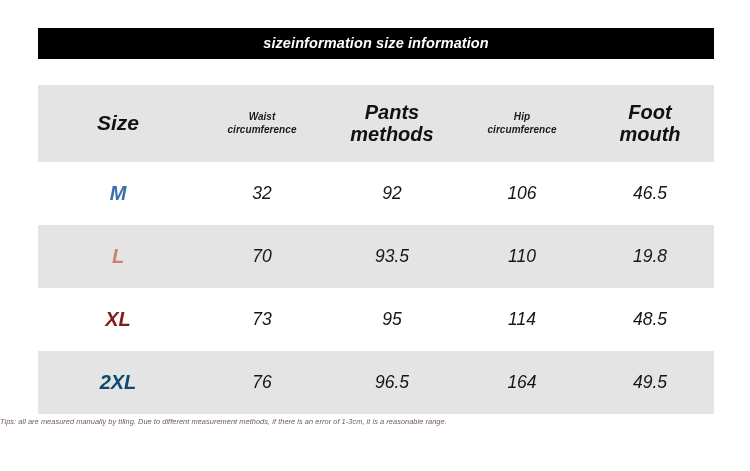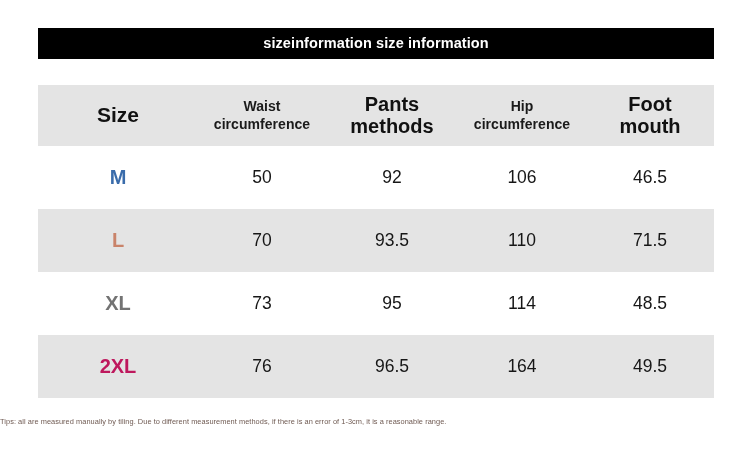--- a/index.html
+++ b/index.html
@@ -16,20 +16,21 @@
     overflow: hidden;
   }
 
   .sheet {
     position: absolute;
     left: 0;
     top: 0;
     width: 750px;
     height: 471px;
     background: #ffffff;
+    font-style: italic;
   }
 
   
   .title-bar {
     position: absolute;
     left: 38px;
     top: 28px;
     width: 676px;
     height: 31px;
     background: #000000;
@@ -58,21 +59,21 @@
   .size-table col.c-waist   { width: 128px; }
   .size-table col.c-pants   { width: 132px; }
   .size-table col.c-hip     { width: 128px; }
   .size-table col.c-foot    { width: 128px; }
 
   .size-table tr.band-gray { background: #e4e4e4; }
   .size-table tr.band-white { background: #ffffff; }
 
   .size-table th,
   .size-table td {
-    padding: 8px;
+    padding: 16px;
     margin: 0;
     text-align: center;
     vertical-align: middle;
     border: none;
   }
 
   
   tr.header-row { height: 52px; }
   .hdr-big {
     font-size: 21px;
@@ -80,21 +81,21 @@
     color: #111111;
     line-height: 1.05;
   }
   .hdr-mid {
     font-size: 20px;
     font-weight: bold;
     color: #111111;
     line-height: 1.12;
   }
   .hdr-small {
-    font-size: 14px;
+    font-size: 10px;
     font-weight: bold;
     color: #1a1a1a;
     line-height: 1.35;
     letter-spacing: 0.05px;
   }
 
   
   tr.data-row { height: 63px; }
   .cell-size {
     font-size: 20px;
@@ -158,46 +159,46 @@
           <div class="hdr-mid">Foot</div>
           <div class="hdr-mid">mouth</div>
         </th>
       </tr>
     </thead>
     <tbody>
       <tr class="data-row band-white">
         <td>
           <span class="cell-size" style="color: rgb(58, 108, 171);">M</span>
         </td>
-        <td class="cell-val">50</td>
+        <td class="cell-val">32</td>
         <td class="cell-val">92</td>
         <td class="cell-val">106</td>
         <td class="cell-val">46.5</td>
       </tr>
       <tr class="data-row band-gray">
         <td>
           <span class="cell-size" style="color: rgb(201, 131, 106);">L</span>
         </td>
         <td class="cell-val">70</td>
         <td class="cell-val">93.5</td>
         <td class="cell-val">110</td>
-        <td class="cell-val">71.5</td>
+        <td class="cell-val">19.8</td>
       </tr>
       <tr class="data-row band-white">
         <td>
-          <span class="cell-size" style="color: #737373;">XL</span>
+          <span class="cell-size" style="color: #7f1d1d;">XL</span>
         </td>
         <td class="cell-val">73</td>
         <td class="cell-val">95</td>
         <td class="cell-val">114</td>
         <td class="cell-val">48.5</td>
       </tr>
       <tr class="data-row band-gray">
         <td>
-          <span class="cell-size" style="color: #be185d;">2XL</span>
+          <span class="cell-size" style="color: #0c4a6e;">2XL</span>
         </td>
         <td class="cell-val">76</td>
         <td class="cell-val">96.5</td>
         <td class="cell-val">164</td>
         <td class="cell-val">49.5</td>
       </tr>
     </tbody>
   </table>
 
   <div class="tip">Tips: all are measured manually by tiling. Due to different measurement methods, if there is an error of 1-3cm, it is a reasonable range.</div>

